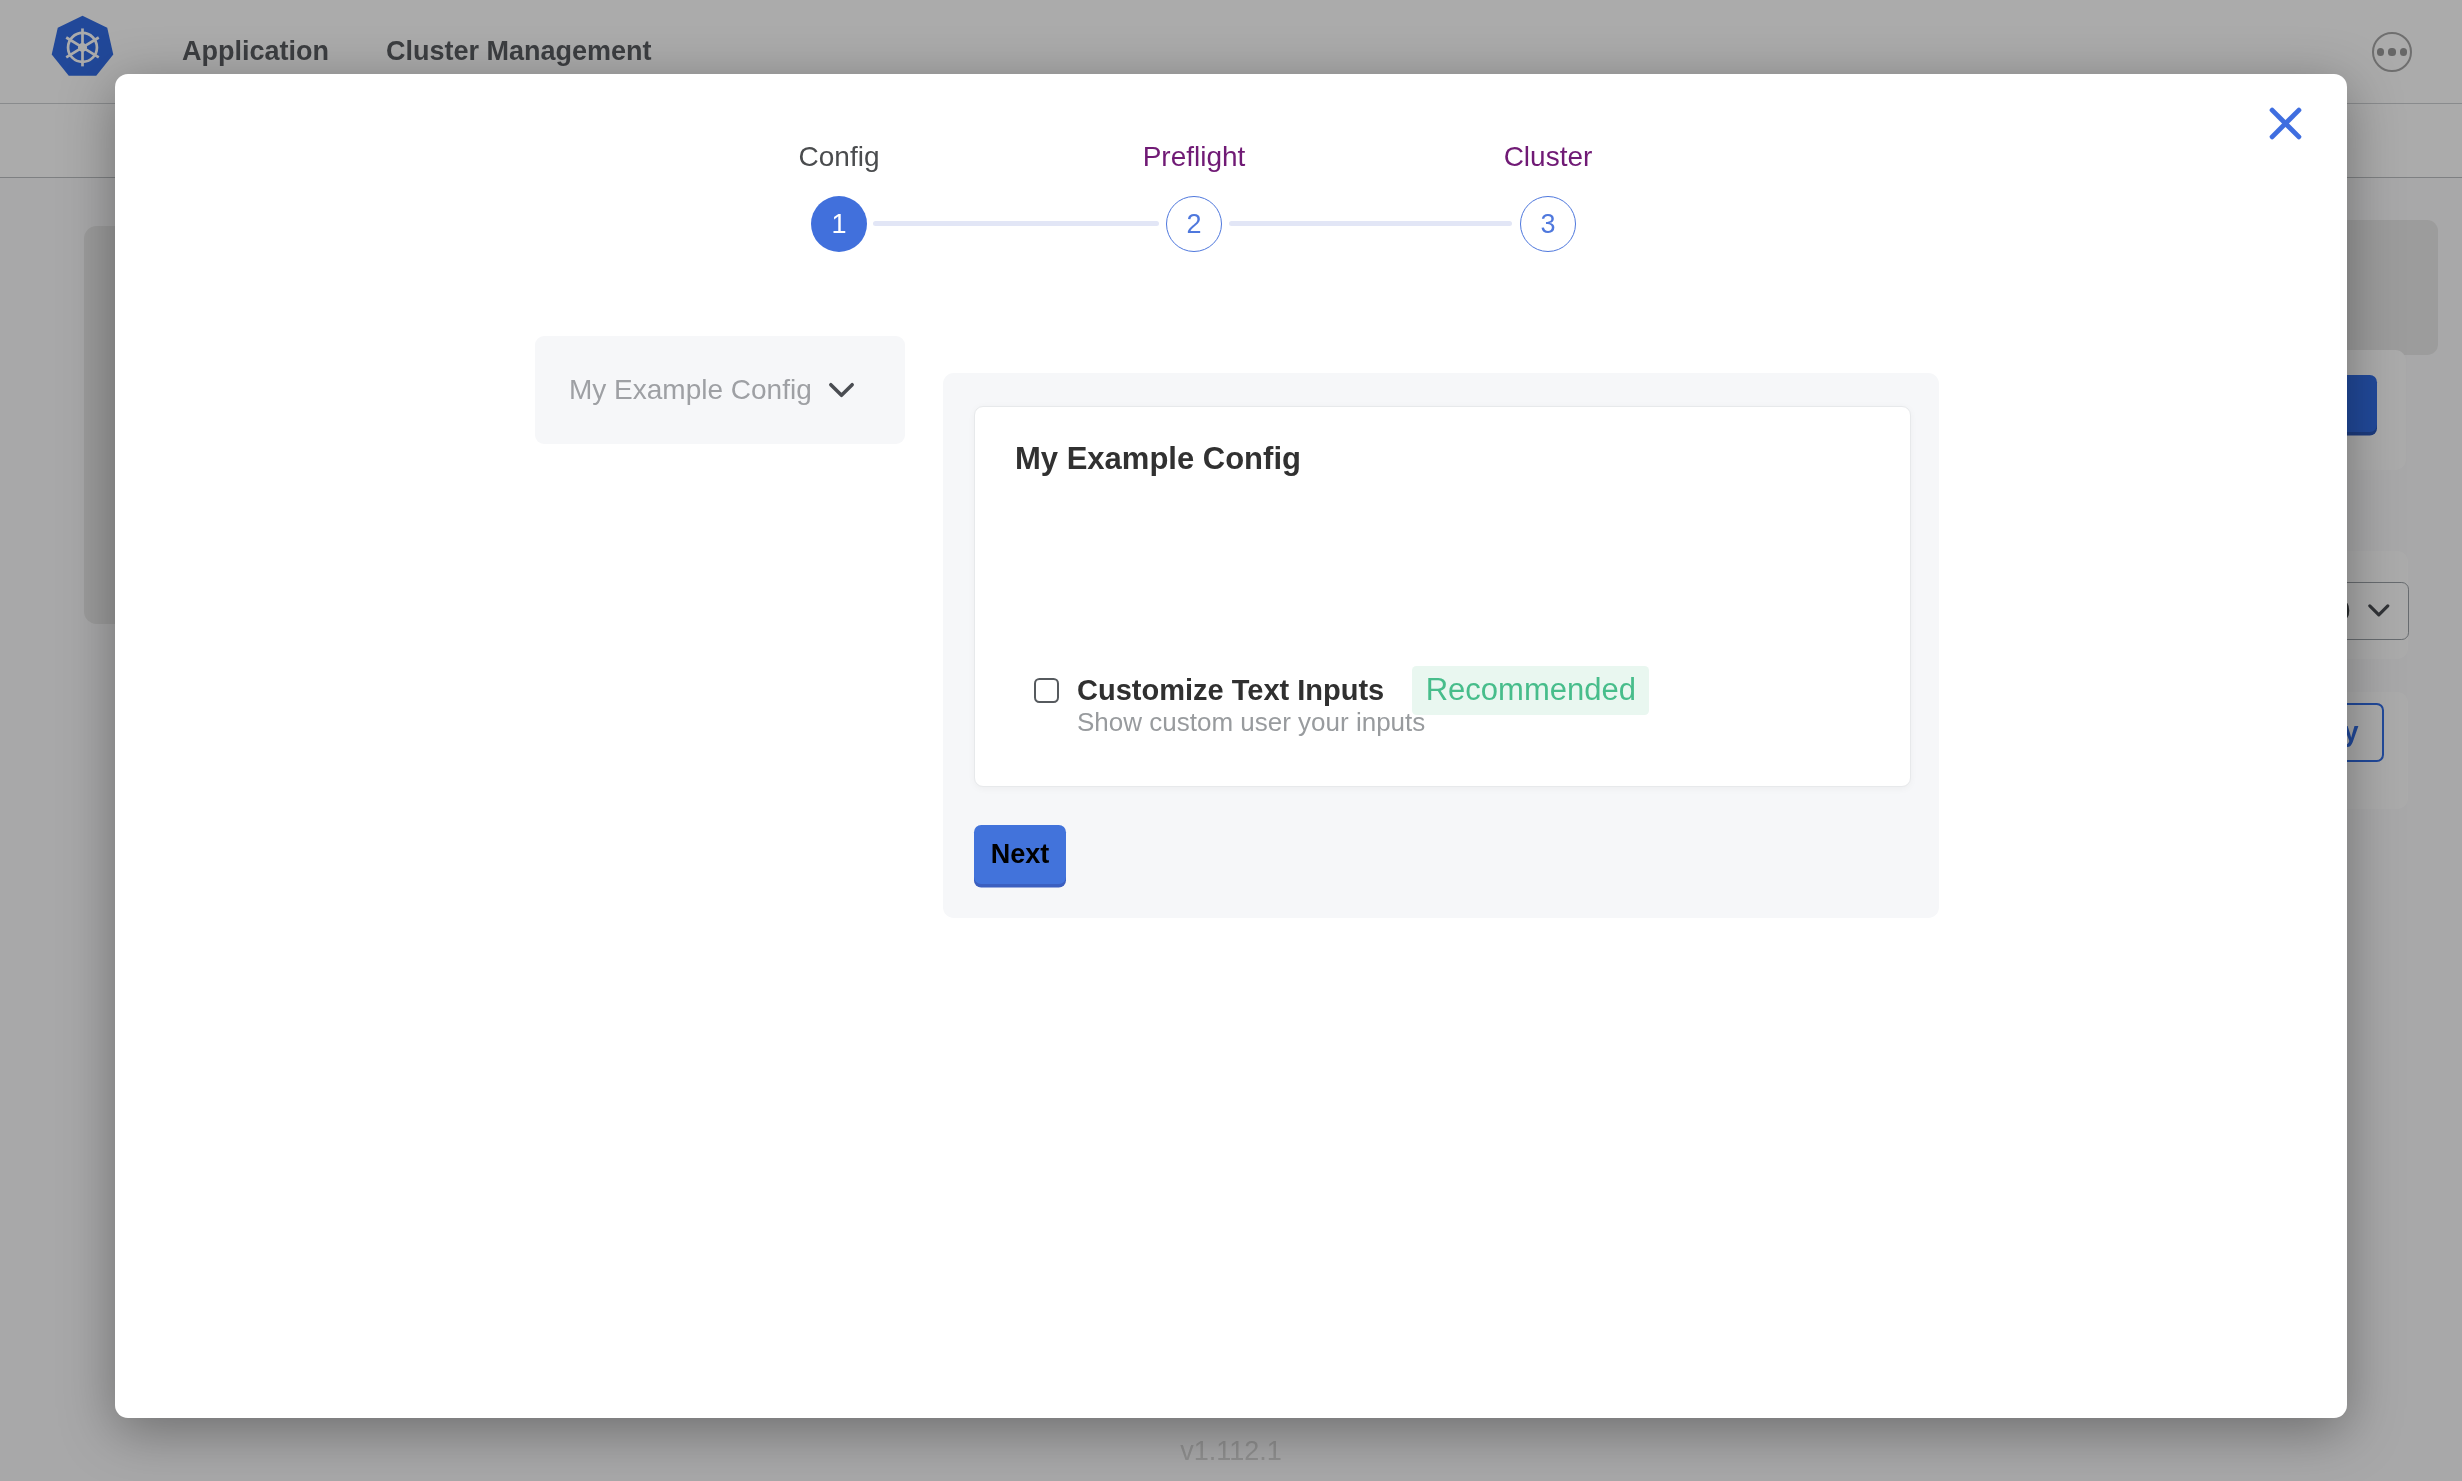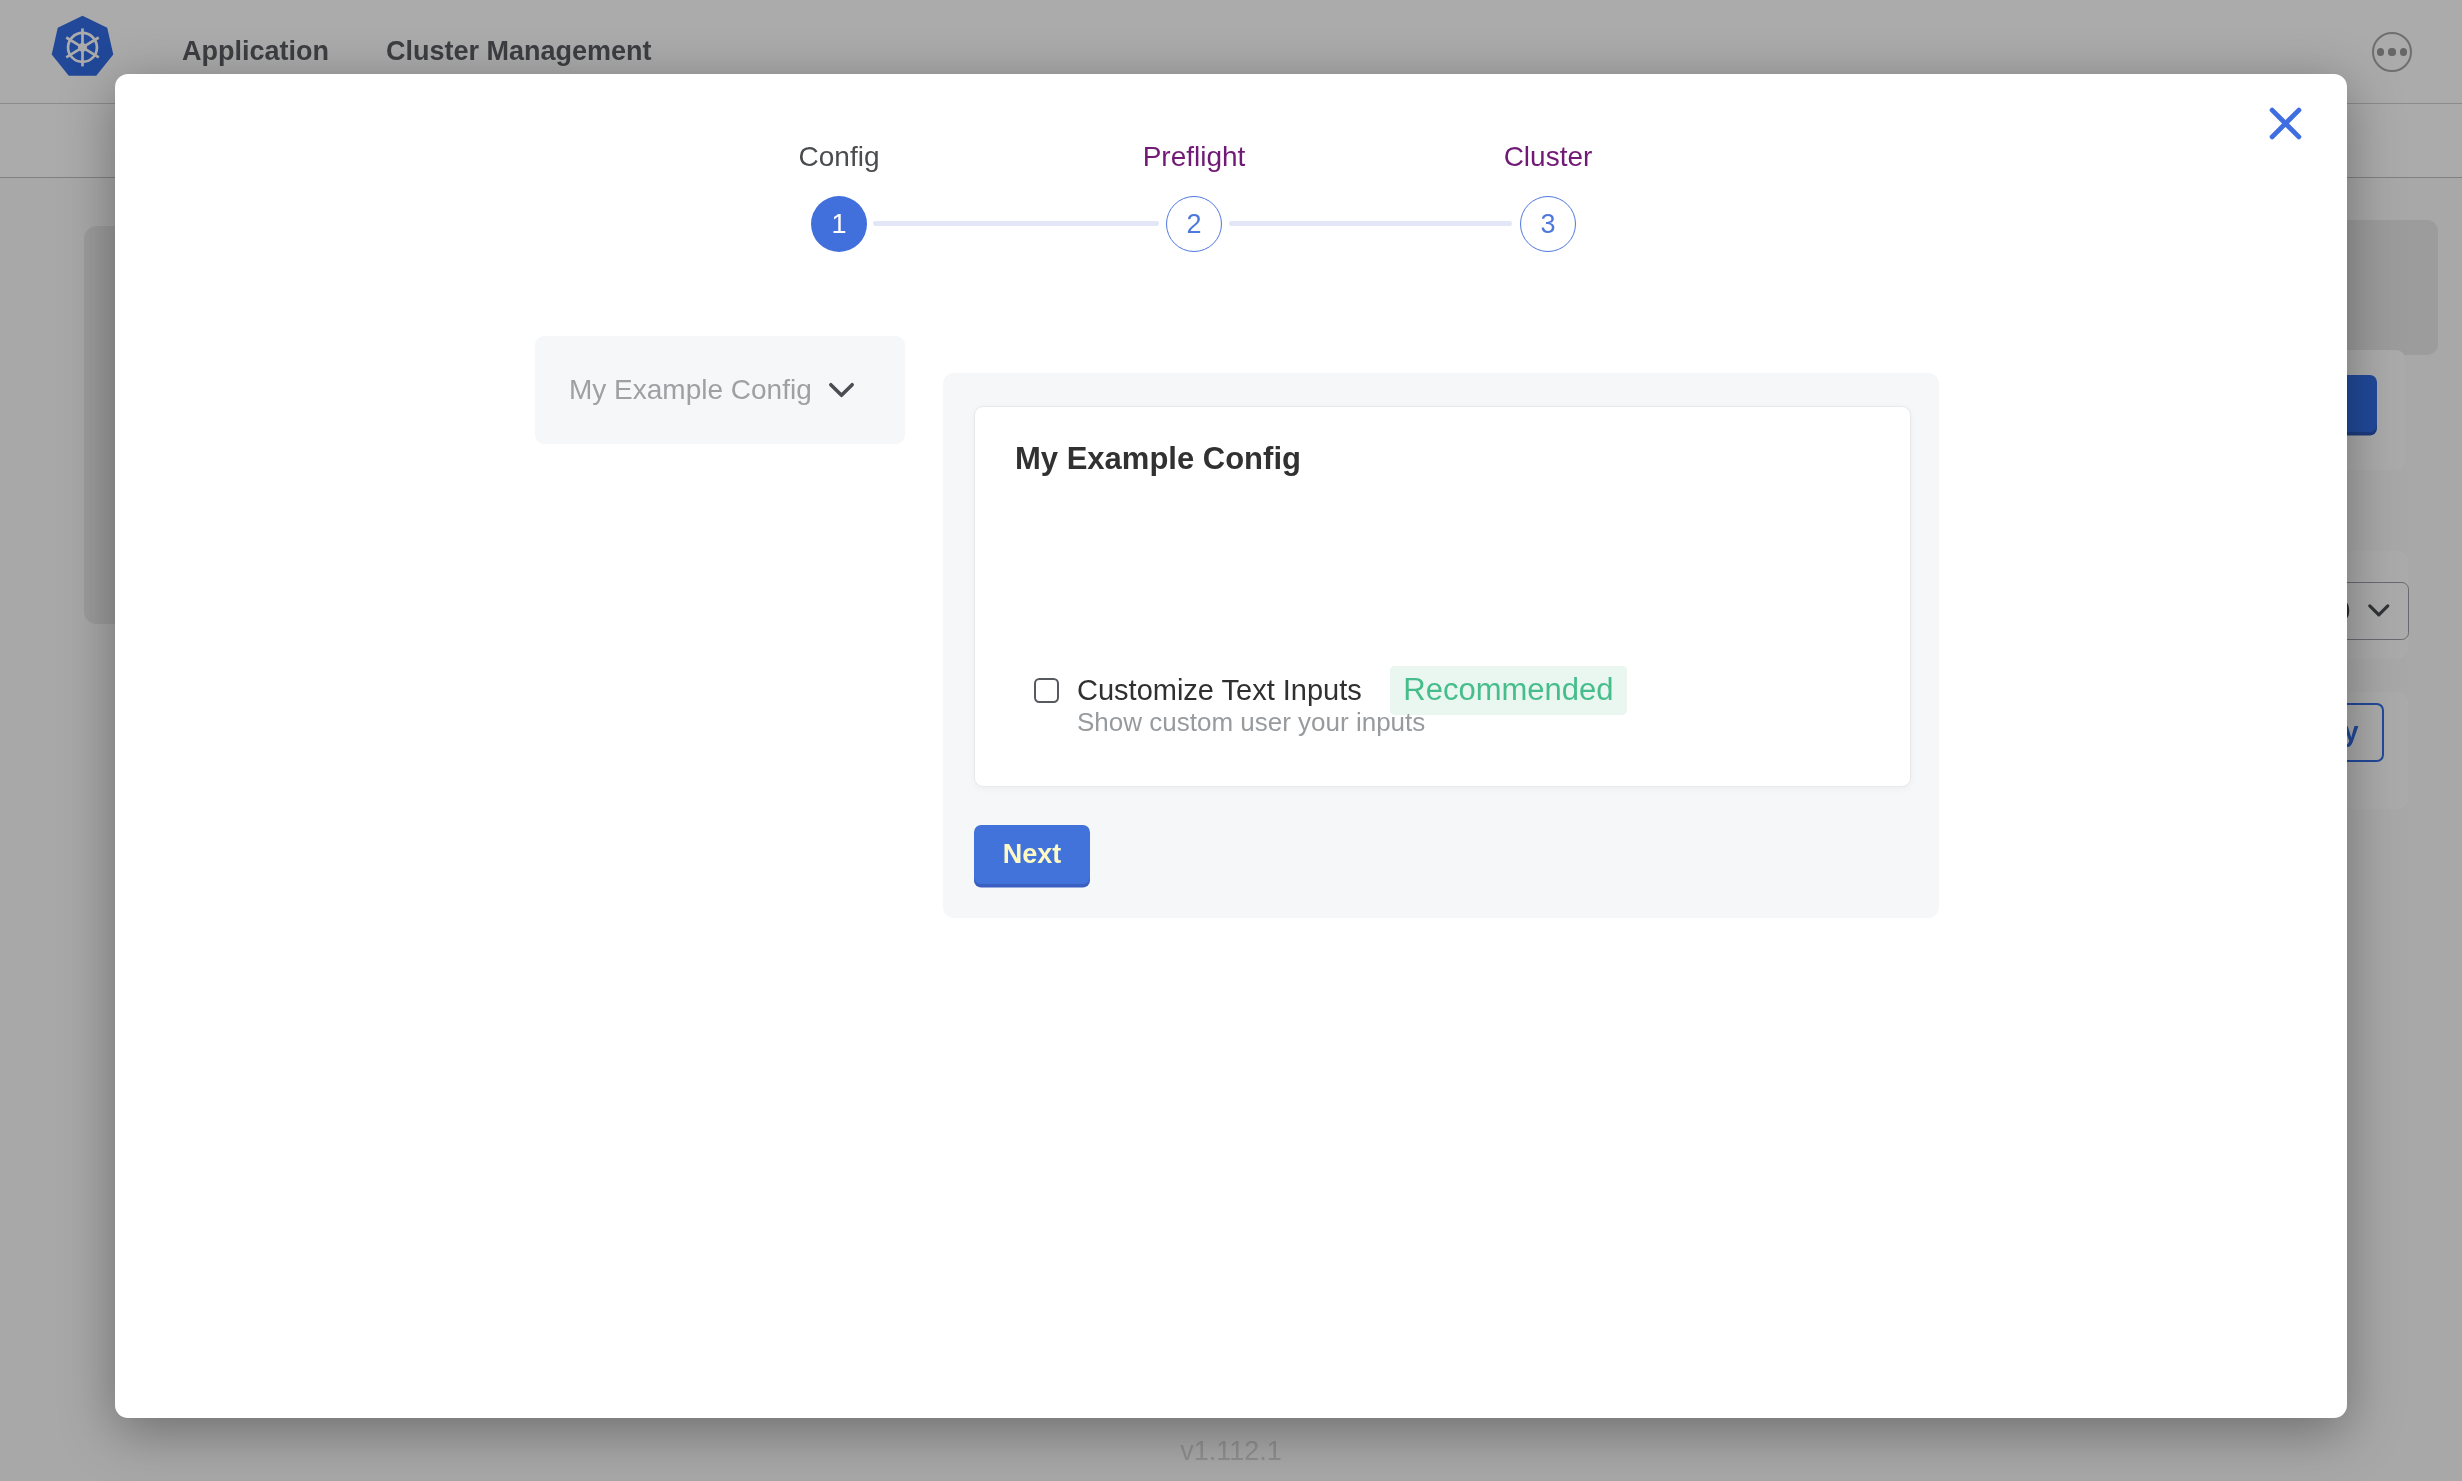--- a/index.html
+++ b/index.html
@@ -56,25 +56,25 @@
 
   .config-panel { position:absolute; left:828px; top:299px; width:996px; height:545px; background:#f6f7f9; border-radius:10.8px; }
   .config-card { position:absolute; left:31px; top:33px; width:937px; height:381px; background:#ffffff; border:0.9px solid #e7e9eb; border-radius:9px; box-shadow:0 1.8px 7.2px rgba(0,0,0,0.04); }
 
   .card-title { position:absolute; left:40px; top:34px; font-size:31px; font-weight:700; color:#313131; }
   .card-desc { position:absolute; left:40px; top:97px; width:867px; font-size:26.5px; line-height:37px; color:#989b9e; }
   .card-desc a { color:#3f6ce0; text-decoration:none; cursor:pointer; }
 
   .checkbox-row { position:absolute; left:59px; top:259px; display:flex; align-items:center; }
   .checkbox-row input[type=checkbox] { appearance:none; -webkit-appearance:none; width:25px; height:25px; border:2.2px solid #565a5e; border-radius:5.4px; background:#ffffff; cursor:pointer; margin-right:18px; }
-  .checkbox-label { font-size:29px; font-weight:400; color:#303030; cursor:pointer; }
+  .checkbox-label { font-size:29px; font-weight:700; color:#303030; cursor:pointer; }
   .badge { margin-left:28px; font-size:31px; color:#47bd8b; background:#e9f7f0; border-radius:4.5px; padding:6.3px 13.5px; }
   .checkbox-help { position:absolute; left:102px; top:300px; font-size:26px; color:#989b9e; }
 
-  .next-btn { position:absolute; left:31px; top:452px; width:116px; height:59px; background:#4273db; border:none; border-radius:7.2px; color:#fef9c3; font-size:27px; font-weight:700; font-family:"Liberation Sans", sans-serif; box-shadow:0 3.6px 0 #3b5fc0; cursor:pointer; }
+  .next-btn { position:absolute; left:31px; top:452px; width:92px; height:59px; background:#4273db; border:none; border-radius:7.2px; color:#000000; font-size:27px; font-weight:700; font-family:"Liberation Sans", sans-serif; box-shadow:0 3.6px 0 #3b5fc0; cursor:pointer; }
 </style>
 </head>
 <body>
 
 <div class="bg-page">
 
   <div class="navbar">
     <svg class="logo" viewBox="0 0 72 72">
       <polygon points="36,2 63.4,15.2 70.1,44.8 51.2,68.5 20.8,68.5 1.9,44.8 8.6,15.2" fill="#326ce5"></polygon>
       <g stroke="#ffffff" stroke-width="3" fill="none">

